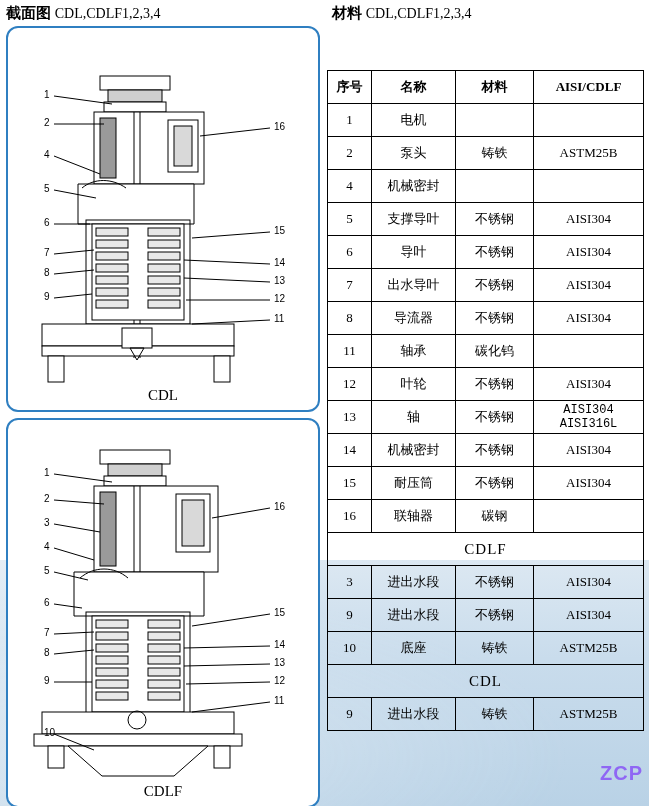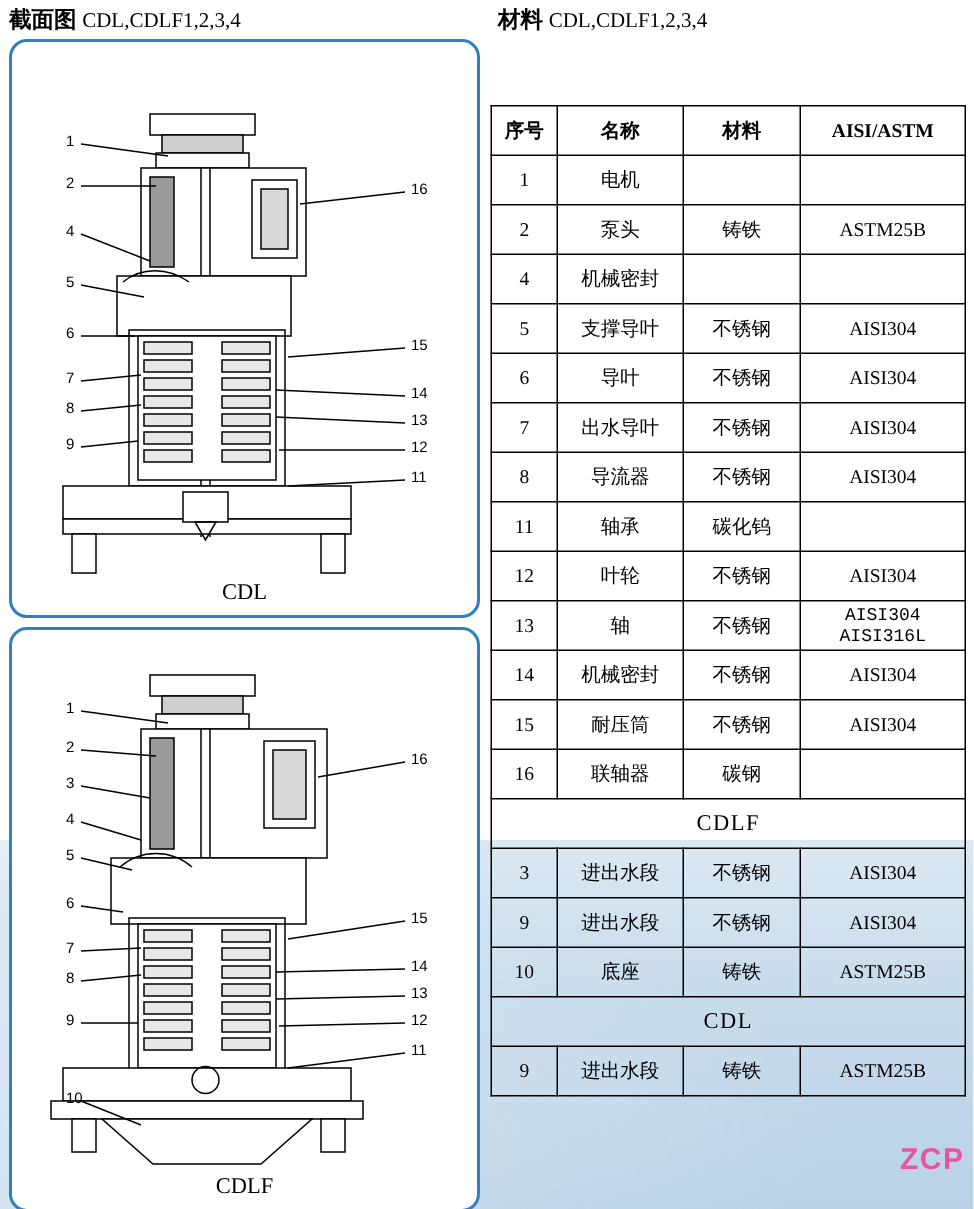--- a/index.html
+++ b/index.html
@@ -18,21 +18,21 @@
   .bg-band:after{
     content:"";position:absolute;left:0;top:0;width:100%;height:100%;
     background:
       linear-gradient(90deg,rgba(255,255,255,.45) 0 18px,rgba(0,0,0,0) 18px 40px),
       radial-gradient(ellipse at 20% 80%, rgba(255,255,255,.5), rgba(255,255,255,0) 60%);
     opacity:.6;
   }
   .wm{
     position:absolute;right:6px;top:762px;z-index:3;
     font-family:"Liberation Sans", sans-serif;font-weight:bold;font-size:20px;
-    color:#ec4899;letter-spacing:1px;opacity:.9;
+    color:#8b5cf6;letter-spacing:1px;opacity:.9;
   }
   
   .hdr{
     position:absolute;z-index:4;font-size:15px;
     font-family:"Liberation Serif", serif;white-space:nowrap;
   }
   .hdr b{font-weight:bold;}
   .hdr .sub{font-size:14px;}
   #hdr-left{left:6px;top:4px;text-align:right;}
   #hdr-right{left:332px;top:4px;}
@@ -252,21 +252,21 @@
       <col class="c1">
       <col class="c2">
       <col class="c3">
       <col class="c4">
     </colgroup>
   <thead>
     <tr>
       <th>序号</th>
       <th>名称</th>
       <th>材料</th>
-      <th>AISI/ASTM</th>
+      <th>AISI/CDLF</th>
     </tr>
   </thead>
   <tbody>
     <tr>
       <td>1</td>
       <td>电机</td>
       <td></td>
       <td></td>
     </tr>
     <tr>

